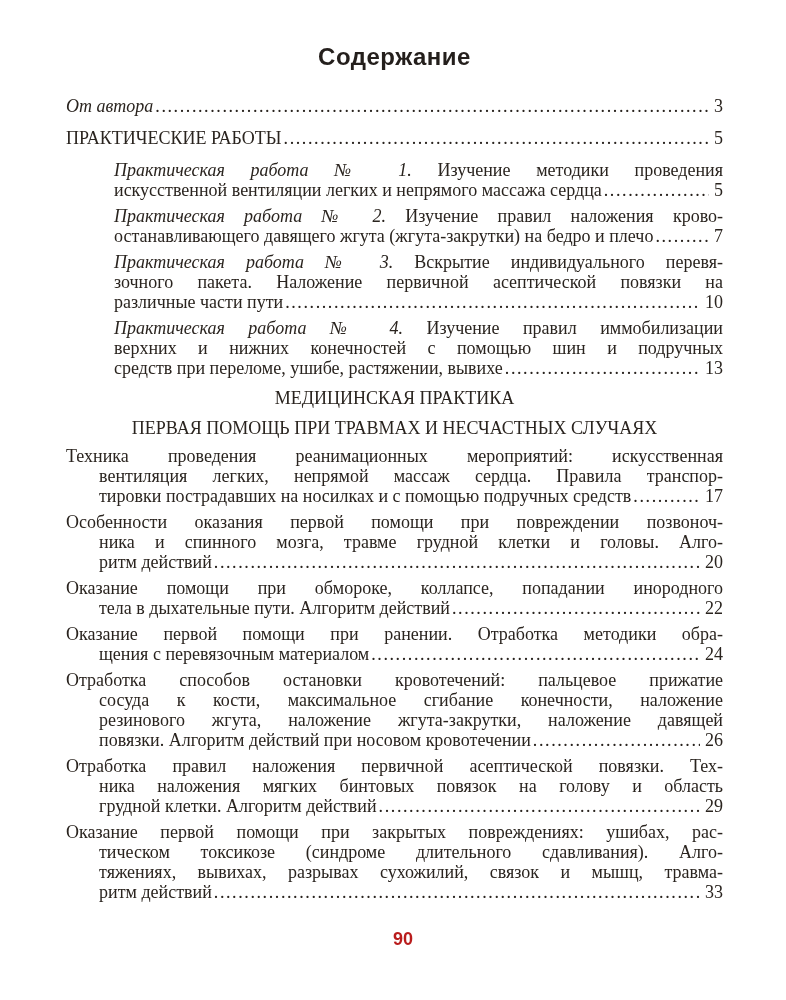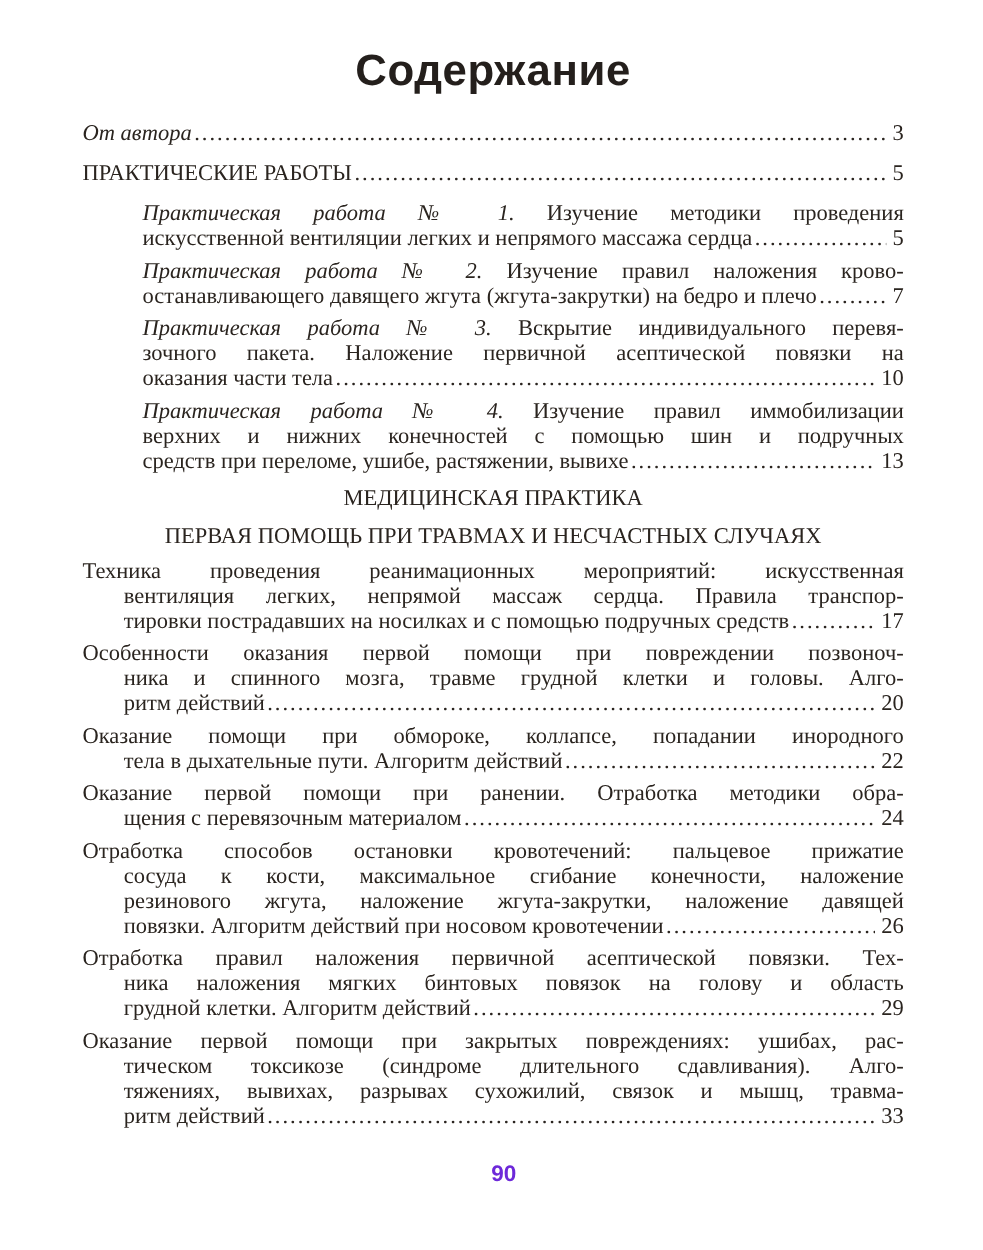--- a/index.html
+++ b/index.html
@@ -20,21 +20,21 @@
     top: 42px;
     width: 657px;
     font-family: "Liberation Serif", serif;
     font-size: 18px;
     line-height: 20px;
   }
 
   .title {
     font-family: "Liberation Sans", sans-serif;
     font-weight: 700;
-    font-size: 35px;
+    font-size: 24px;
     line-height: 30px;
     letter-spacing: 0.5px;
     text-align: center;
     color: #241f1c;
     margin: 0 0 24px 0;
   }
 
   .entry { margin: 0 0 6px 0; }
   .entry.top { margin-bottom: 12px; }
   .entry.work { margin-left: 48px; }
@@ -78,21 +78,21 @@
 
   .footer-num {
     position: absolute;
     left: 0;
     right: 0;
     bottom: 50px;
     text-align: center;
     font-family: "Liberation Sans", sans-serif;
     font-weight: 700;
     font-size: 18px;
-    color: #6d28d9;
+    color: #b91c1c;
     margin-left: 20px;
   }
 </style>
 </head>
 <body>
 
 <div class="sheet">
   <div class="content">
     <h1 class="title">Содержание</h1>
     <div>
@@ -123,21 +123,21 @@
           <div class="line last">
             <span class="text"><span>останавливающего давящего жгута (жгута-закрутки) на бедро и плечо</span></span>
             <span class="dots"></span>
             <span class="pg">7</span>
           </div>
         </div>
         <div class="entry work">
           <div class="line just"><span class="text"><em>Практическая работа № 3.</em><span> Вскрытие индивидуального перевя-</span></span></div>
           <div class="line just"><span class="text"><span>зочного пакета. Наложение первичной асептической повязки на</span></span></div>
           <div class="line last">
-            <span class="text"><span>оказания части тела</span></span>
+            <span class="text"><span>различные части пути</span></span>
             <span class="dots"></span>
             <span class="pg">10</span>
           </div>
         </div>
         <div class="entry work">
           <div class="line just"><span class="text"><em>Практическая работа № 4.</em><span> Изучение правил иммобилизации</span></span></div>
           <div class="line just"><span class="text"><span>верхних и нижних конечностей с помощью шин и подручных</span></span></div>
           <div class="line last">
             <span class="text"><span>средств при переломе, ушибе, растяжении, вывихе</span></span>
             <span class="dots"></span>

